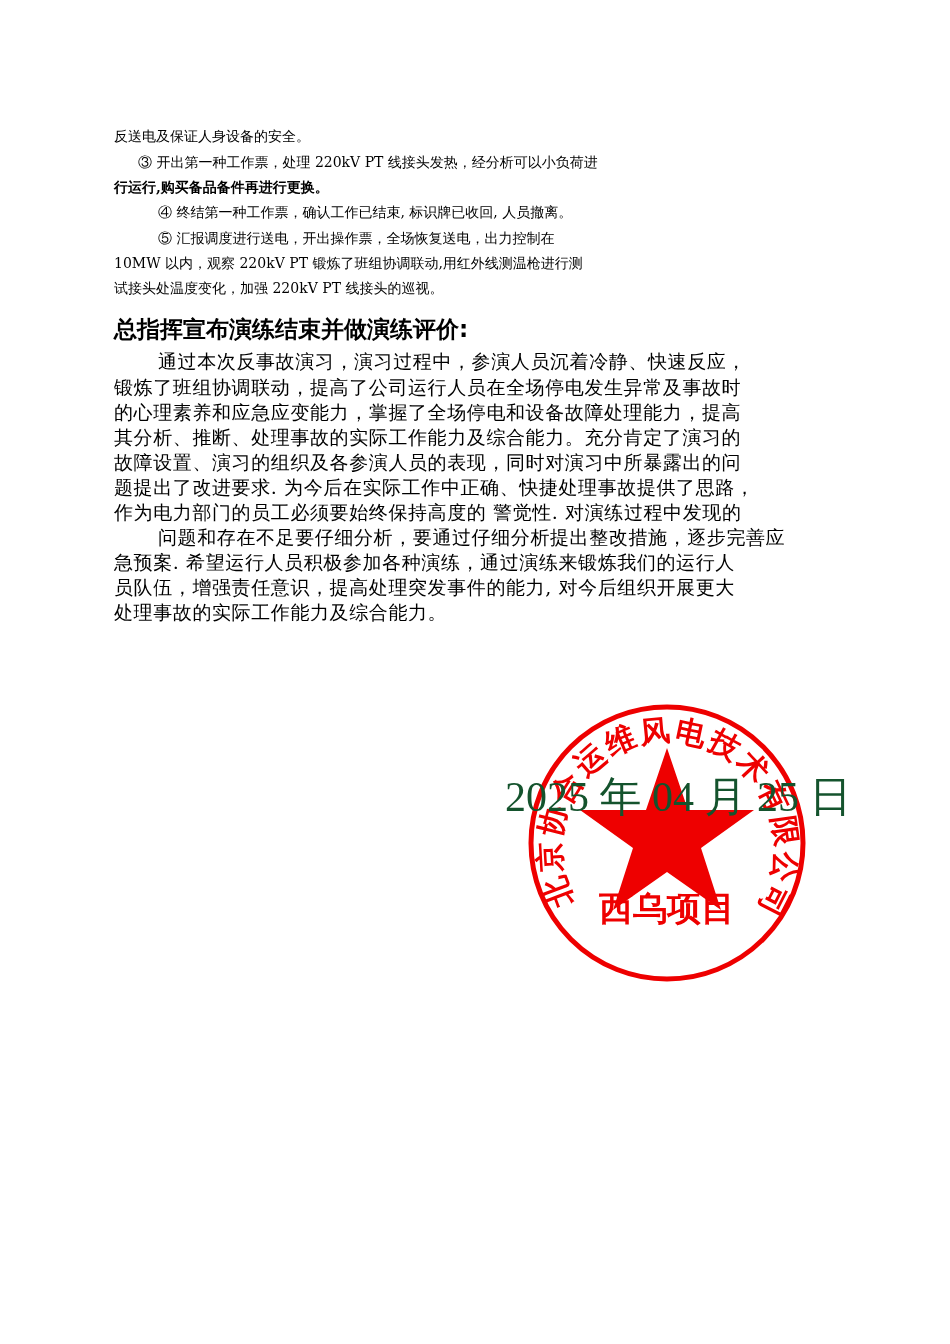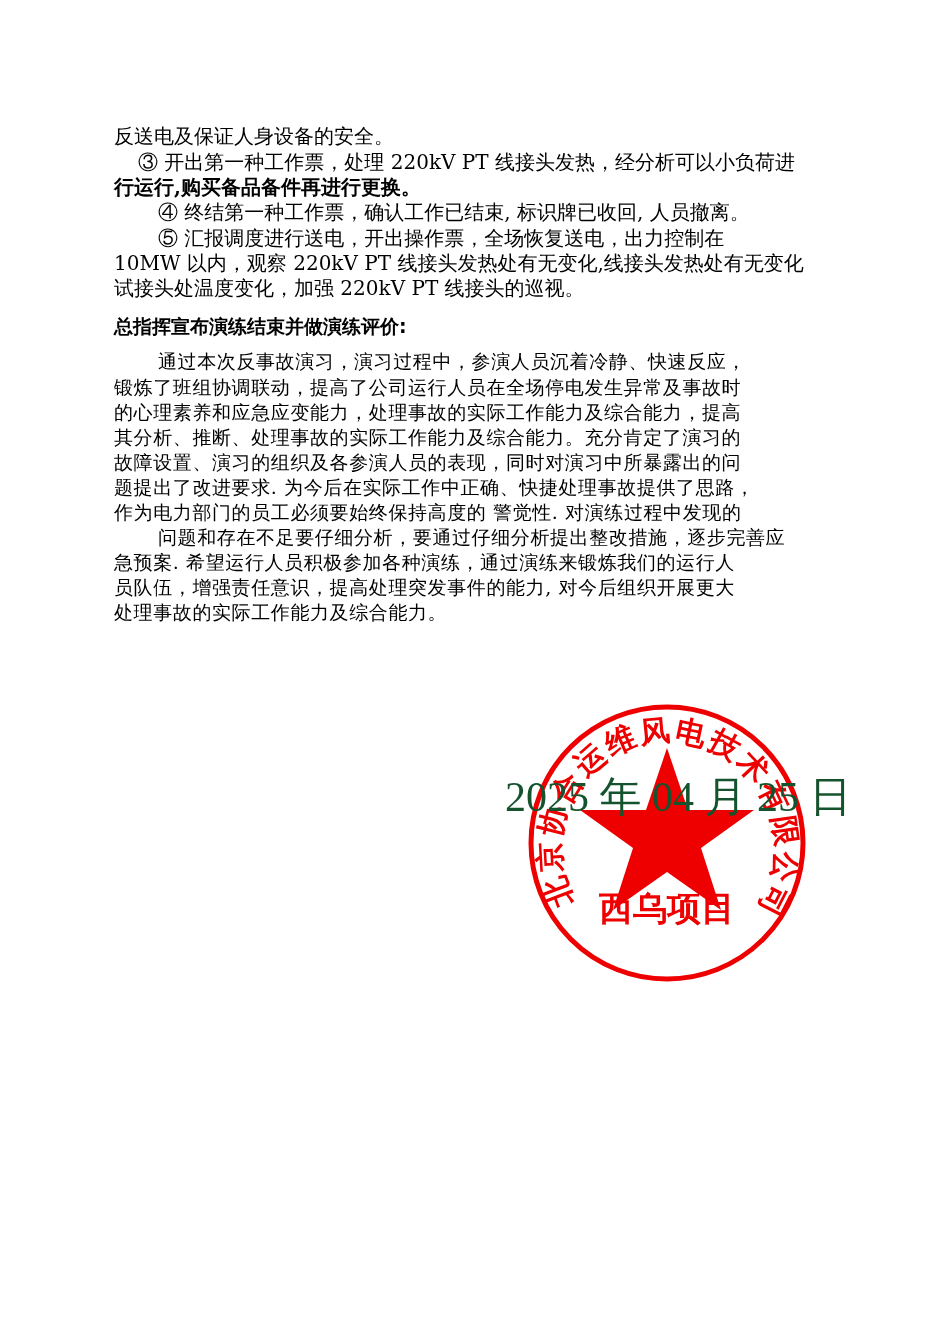--- a/index.html
+++ b/index.html
@@ -1,45 +1,45 @@
 <!DOCTYPE html>
 <html><head>
 <meta charset="utf-8">
 <style>
   html, body { margin: 0; padding: 0; background: #ffffff; }
   body { width: 950px; height: 1344px; position: relative; overflow: hidden;
          font-family: "DejaVu Serif", "Liberation Serif", serif; color: #000; }
   .page { position: absolute; left: 0; top: 0; width: 950px; height: 1344px; }
-  .line { position: absolute; left: 114px; font-size: 20px; line-height: 24px; white-space: nowrap; letter-spacing: 0px; }
+  .line { position: absolute; left: 114px; font-size: 14px; line-height: 24px; white-space: nowrap; letter-spacing: 0px; }
   .indent { left: 158px; }
-  .heading { position: absolute; left: 114px; top: 314px; font-size: 19px; font-weight: bold; white-space: nowrap;
+  .heading { position: absolute; left: 114px; top: 314px; font-size: 23px; font-weight: bold; white-space: nowrap;
              font-family: "DejaVu Sans", "Liberation Sans", sans-serif; }
   .para { position: absolute; left: 114px; font-size: 19px; line-height: 24px; white-space: nowrap; letter-spacing: 0.6px; }
   .seal { position: absolute; left: 526px; top: 702px; width: 282px; height: 282px; }
   .date { position: absolute; left: 505px; top: 772px; font-size: 42px; line-height: 50px; white-space: nowrap;
           font-family: "Liberation Serif", "DejaVu Serif", serif; color: #14532d; }
 </style>
 </head>
 <body>
 
 <div class="page">
 
   <div class="line" style="top:124px;">反送电及保证人身设备的安全。</div>
   <div class="line" style="top:150px;margin-left:24px;">③ 开出第一种工作票，处理 220kV PT 线接头发热，经分析可以小负荷进</div>
   <div class="line" style="top:175px;font-weight:bold;">行运行,购买备品备件再进行更换。</div>
   <div class="line indent" style="top:200px;">④ 终结第一种工作票，确认工作已结束, 标识牌已收回, 人员撤离。</div>
   <div class="line indent" style="top:226px;">⑤  汇报调度进行送电，开出操作票，全场恢复送电，出力控制在</div>
-  <div class="line" style="top:251px;">10MW 以内，观察 220kV PT 线接头发热处有无变化,线接头发热处有无变化</div>
+  <div class="line" style="top:251px;">10MW 以内，观察 220kV PT 锻炼了班组协调联动,用红外线测温枪进行测</div>
   <div class="line" style="top:276px;">试接头处温度变化，加强 220kV PT 线接头的巡视。</div>
 
   <div class="heading">总指挥宣布演练结束并做演练评价:</div>
 
   <div class="para" style="top:349px; left:158px;">通过本次反事故演习，演习过程中，参演人员沉着冷静、快速反应，</div>
   <div class="para" style="top:375px;">锻炼了班组协调联动，提高了公司运行人员在全场停电发生异常及事故时</div>
-  <div class="para" style="top:400px;">的心理素养和应急应变能力，处理事故的实际工作能力及综合能力，提高</div>
+  <div class="para" style="top:400px;">的心理素养和应急应变能力，掌握了全场停电和设备故障处理能力，提高</div>
   <div class="para" style="top:450px;">故障设置、演习的组织及各参演人员的表现，同时对演习中所暴露出的问</div>
   <div class="para" style="top:425px;">其分析、推断、处理事故的实际工作能力及综合能力。充分肯定了演习的</div>
   <div class="para" style="top:475px;">题提出了改进要求. 为今后在实际工作中正确、快捷处理事故提供了思路，</div>
   <div class="para" style="top:500px;">作为电力部门的员工必须要始终保持高度的  警觉性. 对演练过程中发现的</div>
   <div class="para" style="top:525px;margin-left:44px;">问题和存在不足要仔细分析，要通过仔细分析提出整改措施，逐步完善应</div>
   <div class="para" style="top:575px;">员队伍，增强责任意识，提高处理突发事件的能力, 对今后组织开展更大</div>
   <div class="para" style="top:550px;">急预案. 希望运行人员积极参加各种演练，通过演练来锻炼我们的运行人</div>
   <div class="para" style="top:600px;">处理事故的实际工作能力及综合能力。</div>
 
   <svg class="seal" viewBox="0 0 282 282">

